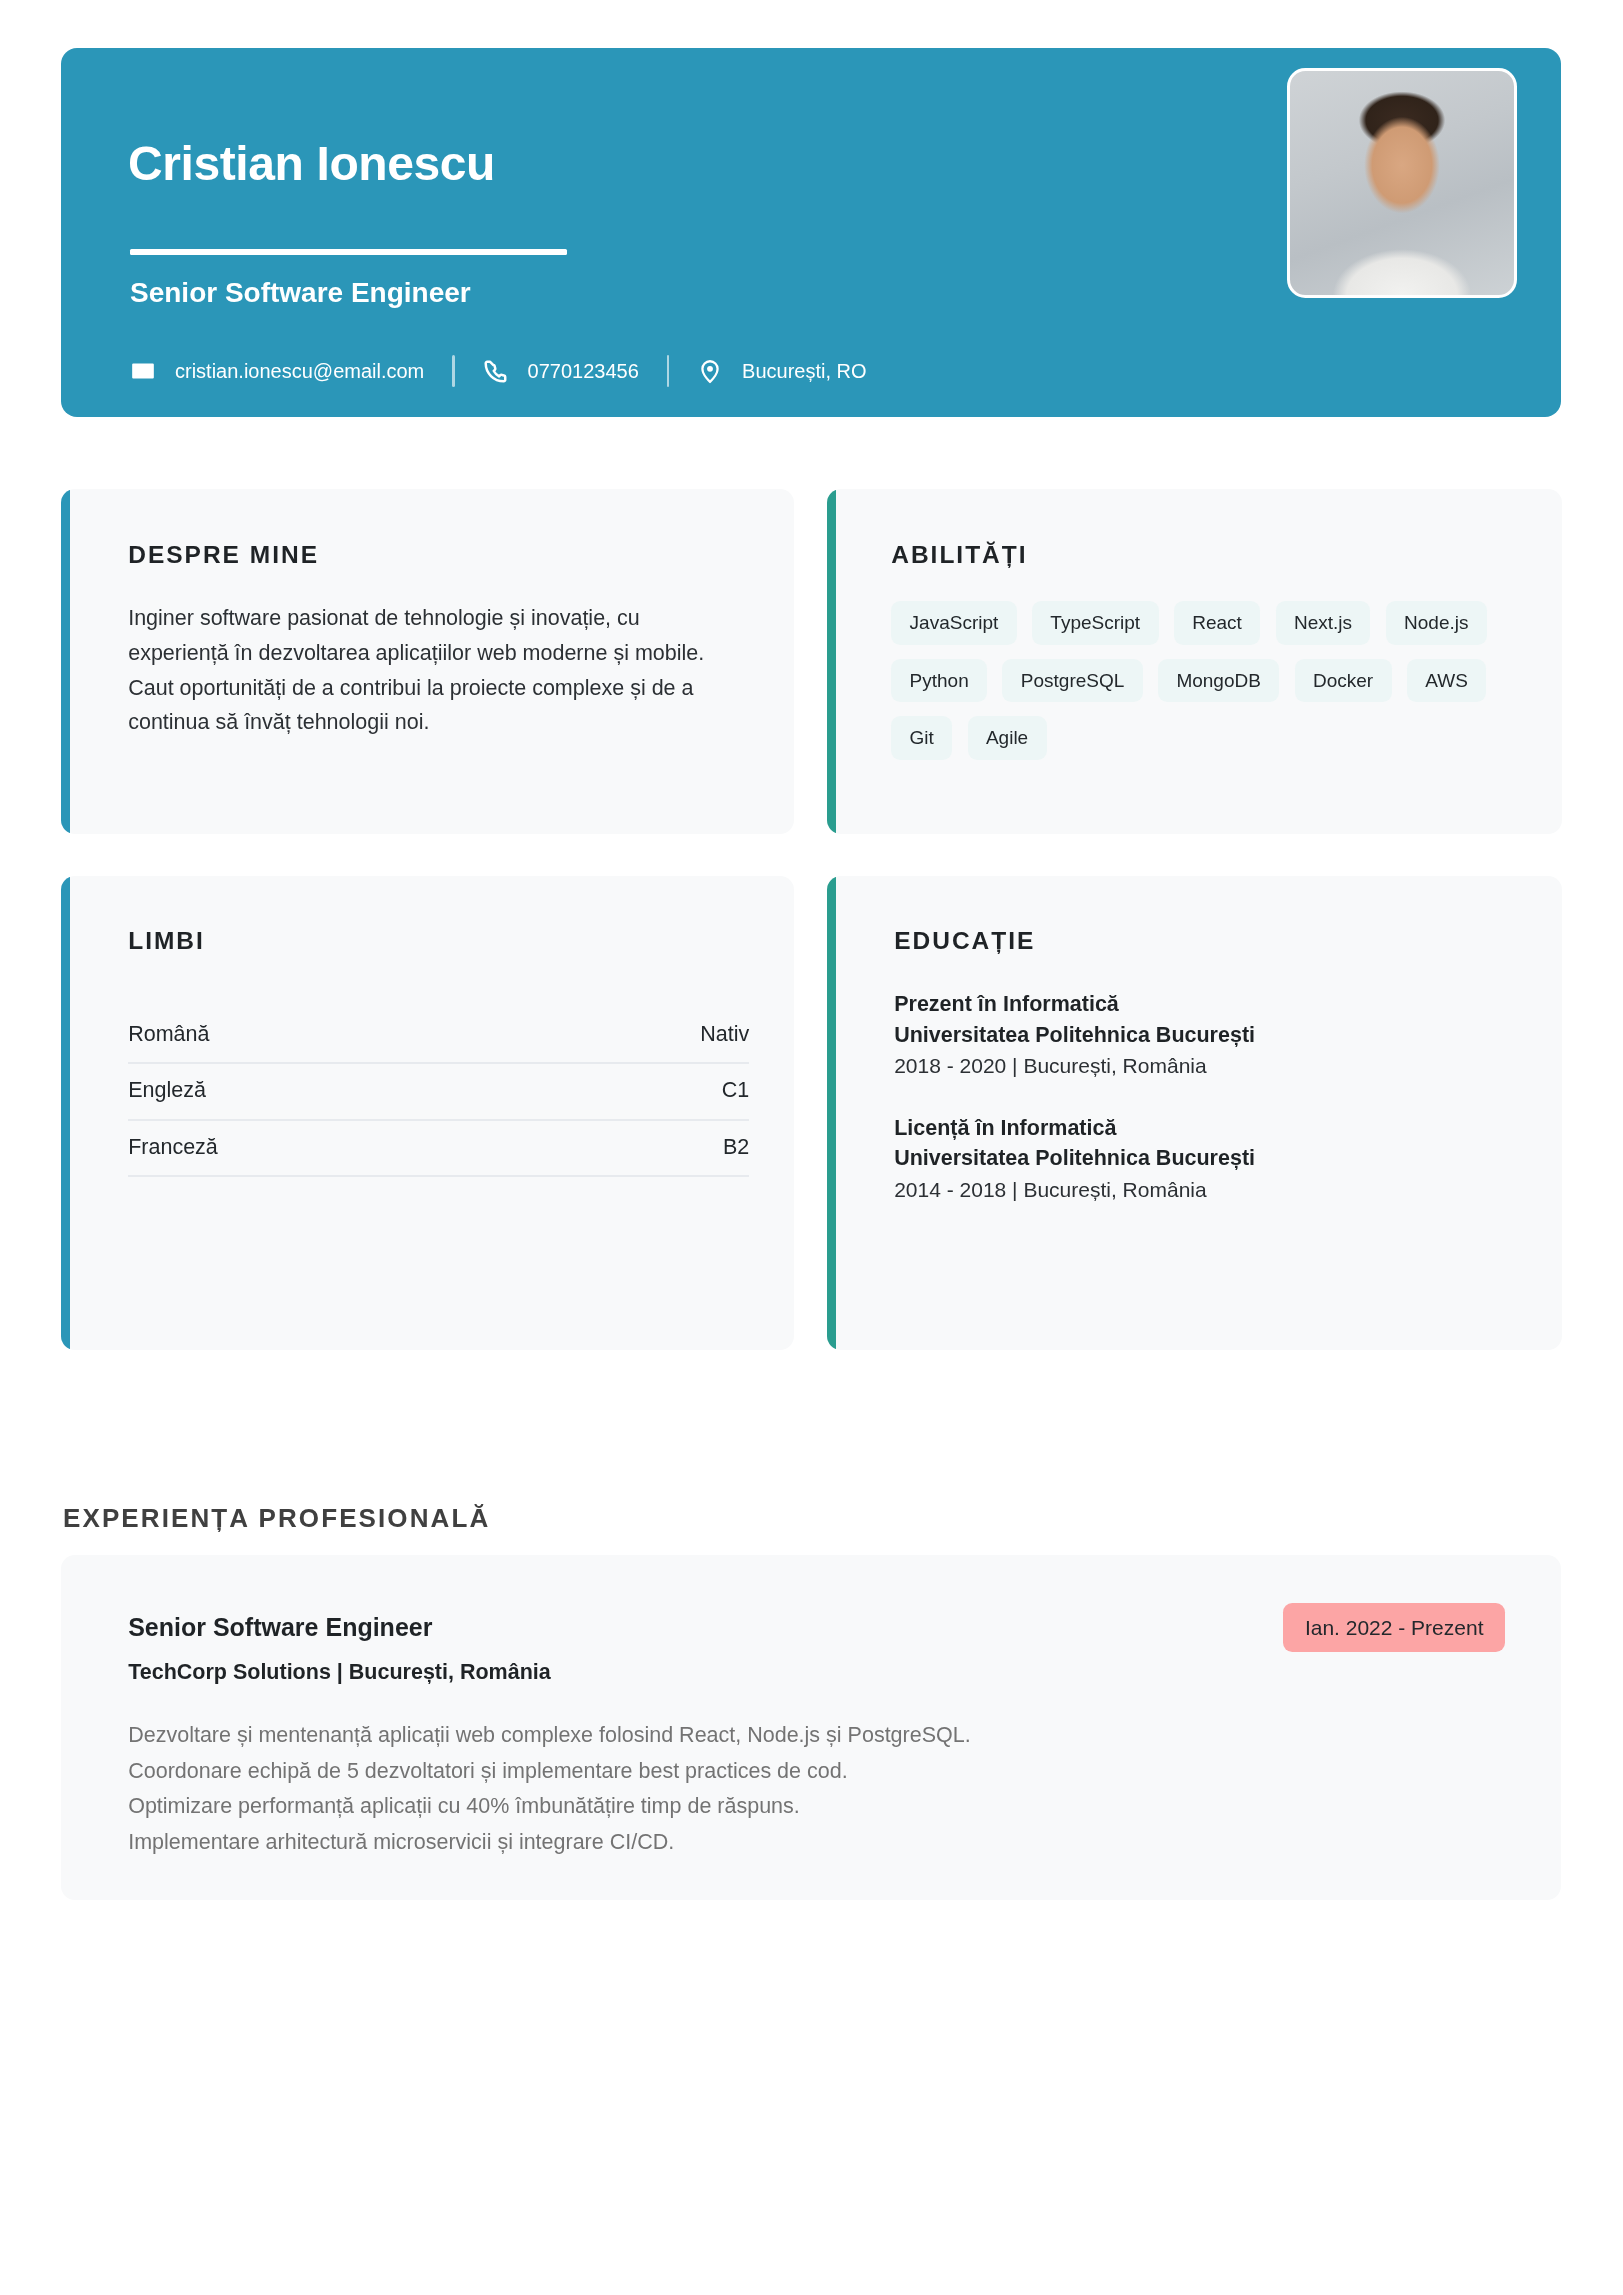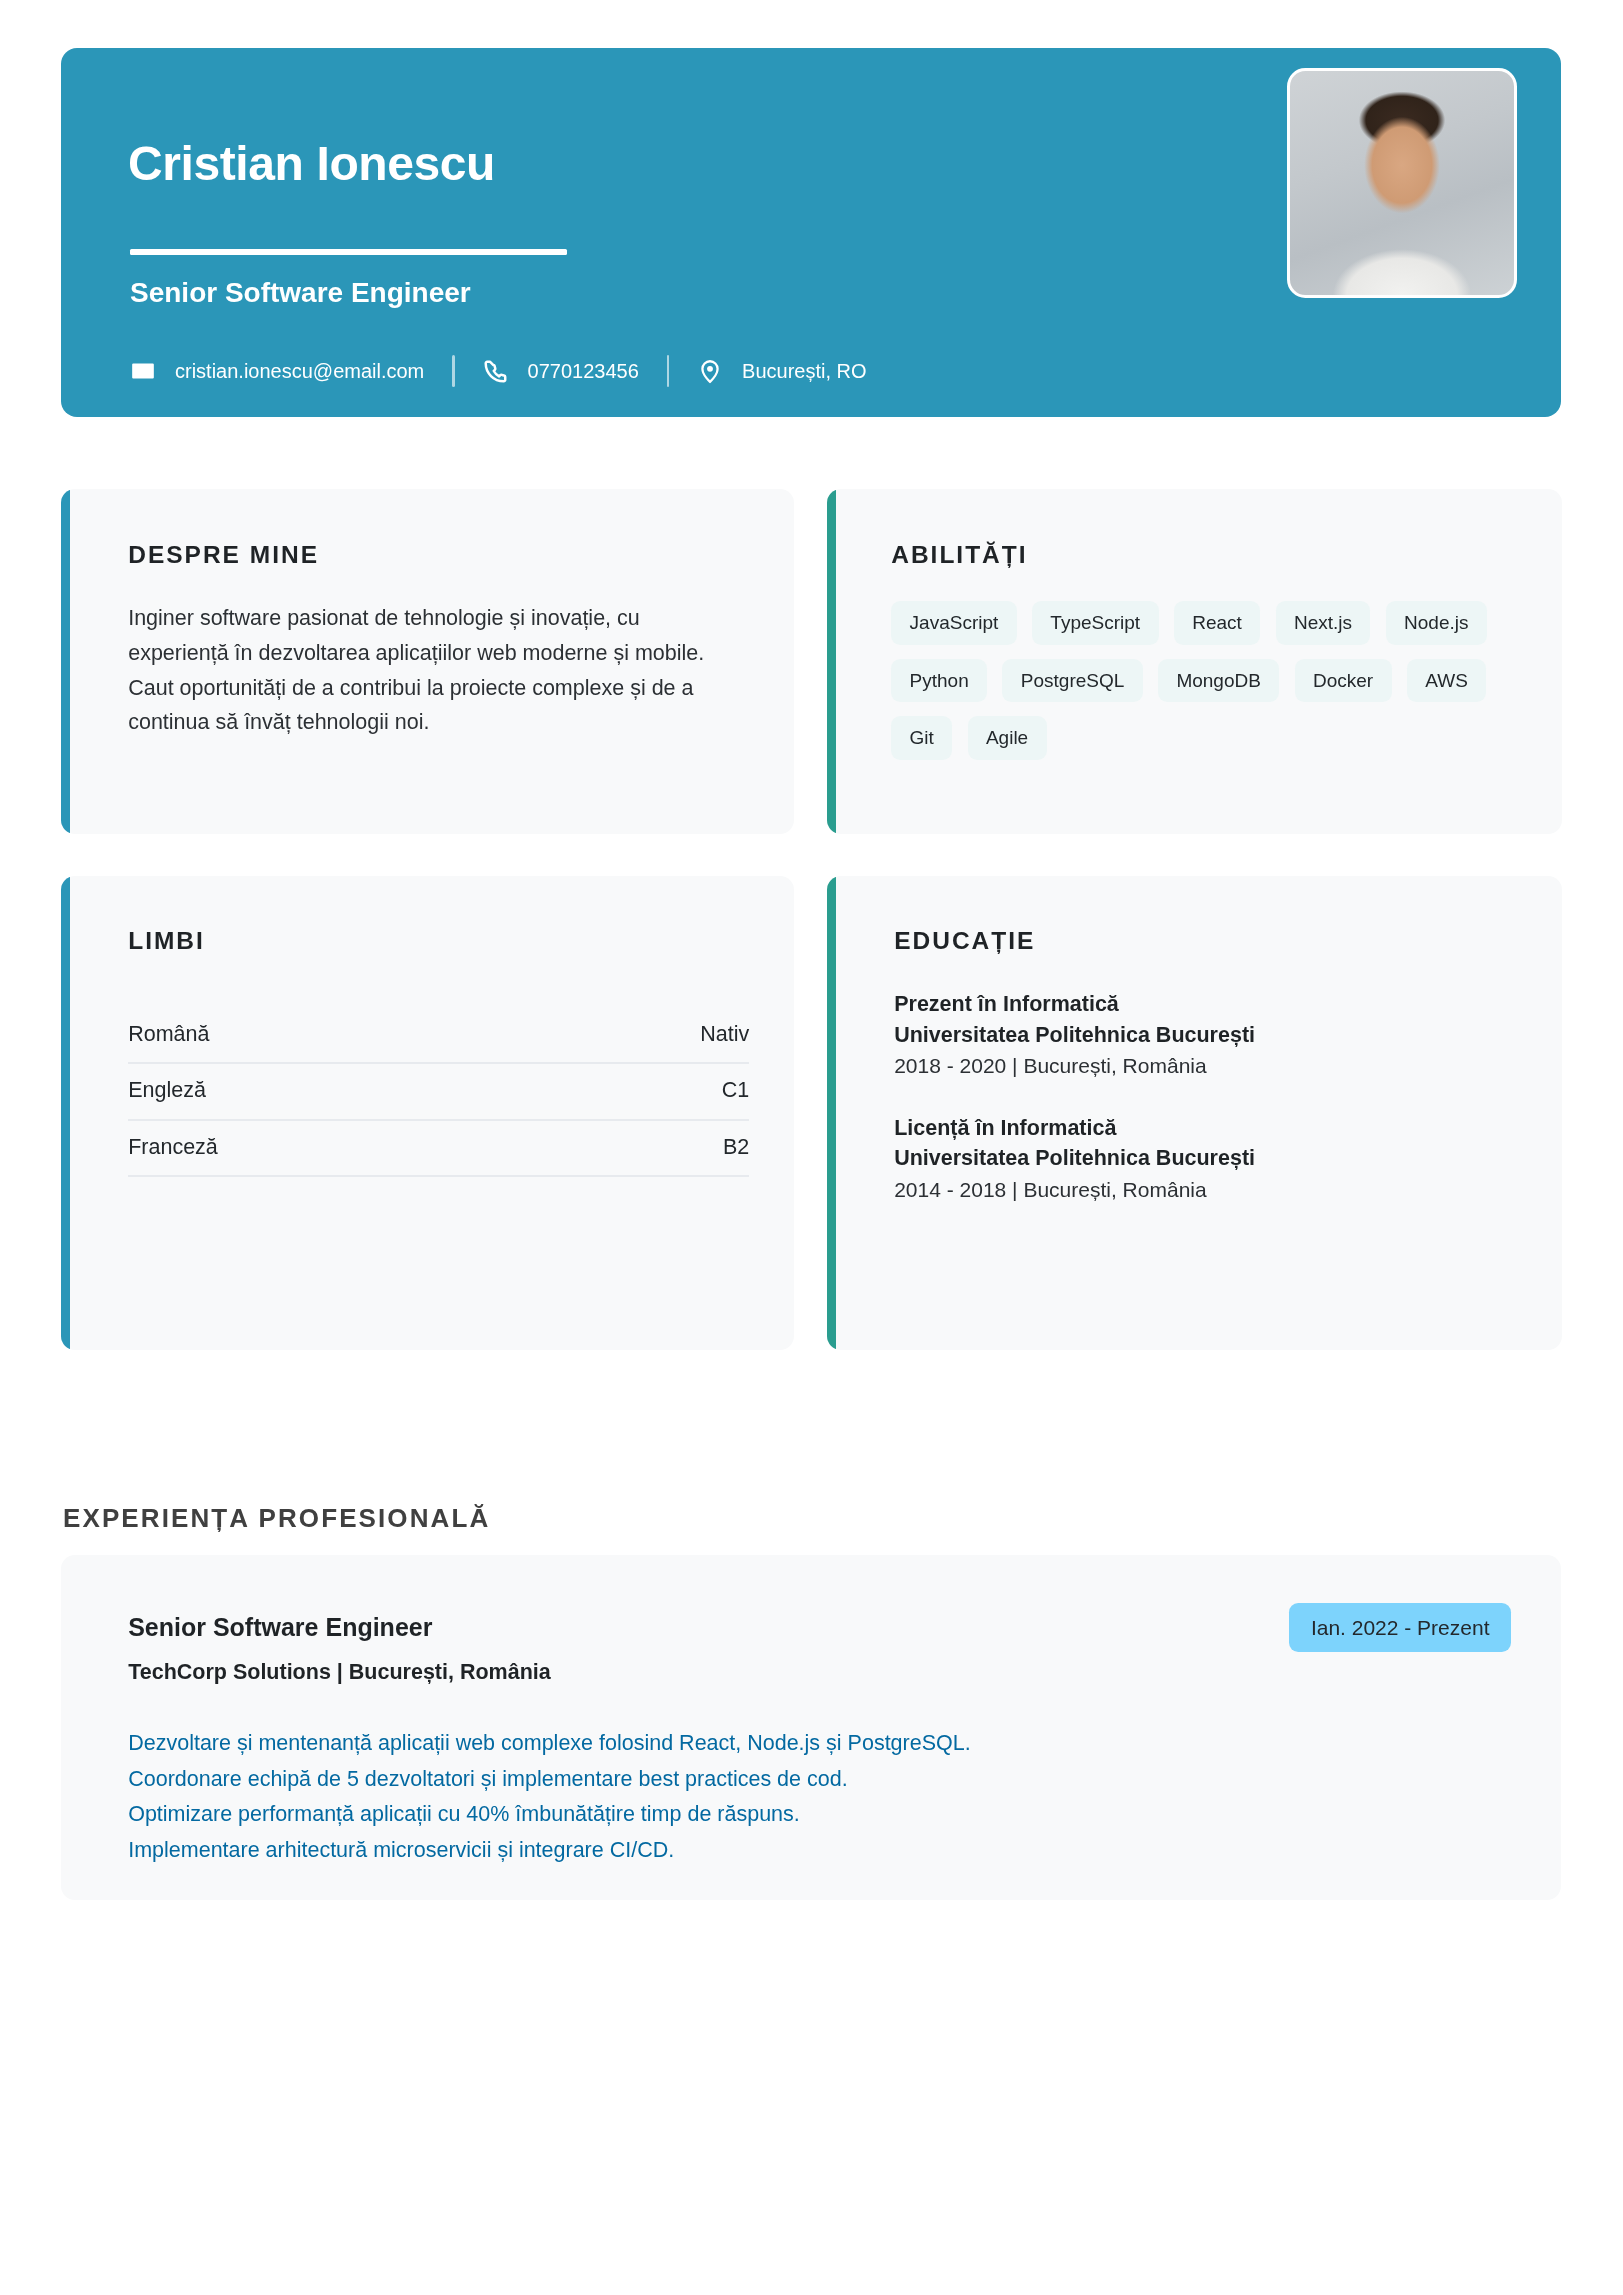--- a/index.html
+++ b/index.html
@@ -253,38 +253,38 @@
   .job-company {
     position: absolute;
     left: 58px;
     top: 105px;
     font-size: 21.5px;
     font-weight: bold;
     color: #1f2326;
   }
   .job-date {
     position: absolute;
-    right: 50px;
+    right: 56px;
     top: 48px;
-    background: #7dd3fc;
+    background: #fca5a5;
     border-radius: 9.2px;
     padding: 14px 21.5px;
     font-size: 21px;
     color: #23282c;
     line-height: 1;
     white-space: nowrap;
   }
   .job-desc {
     position: absolute;
     left: 58px;
-    top: 171px;
+    top: 163px;
     width: 1303px;
     font-size: 21.5px;
     line-height: 1.66;
-    color: #0369a1;
+    color: #737373;
   }
   .job-desc div { white-space: nowrap; }
 </style>
 </head>
 <body>
 
 <div class="page">
 
   <div class="header">
 

